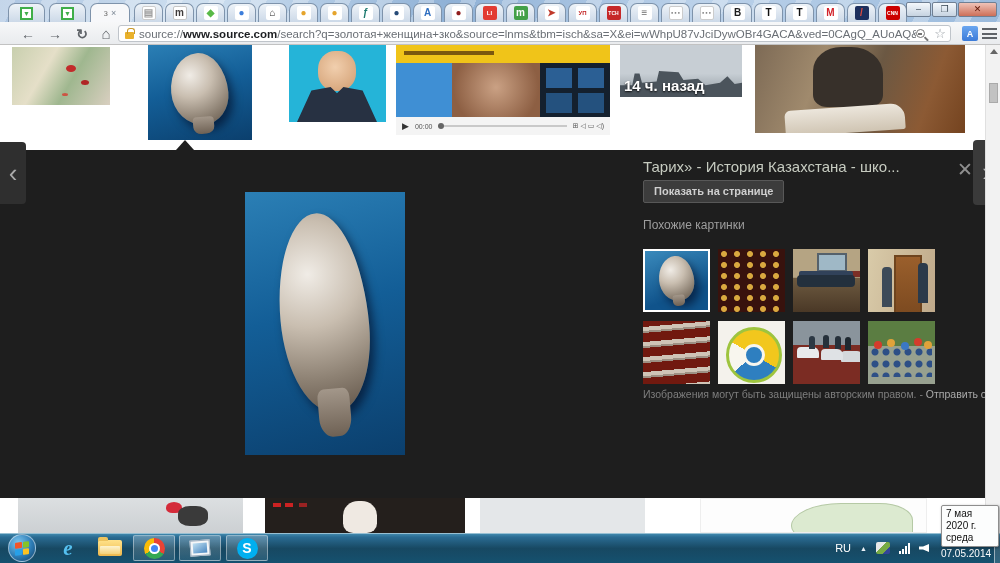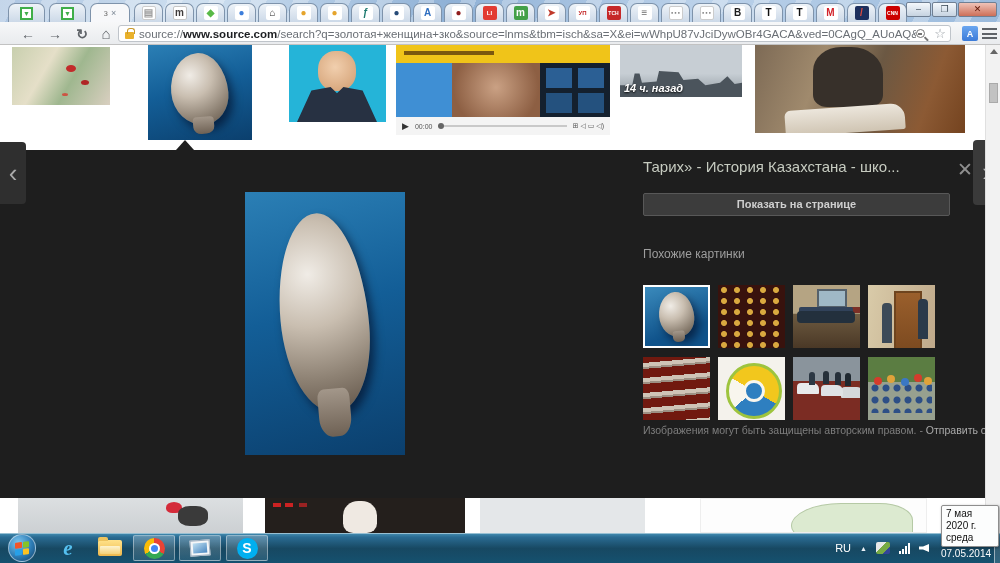--- a/index.html
+++ b/index.html
@@ -80,48 +80,48 @@
   #t-video .vxray::before { content:""; position:absolute; left:6px; top:5px; width:26px; height:20px;
     background:#2b5f94; box-shadow:32px 0 0 #2b5f94, 0 25px 0 #24517e, 32px 25px 0 #24517e; }
   #t-video .vctrl { position:absolute; left:0; bottom:0; width:100%; height:18px; background:#f4f4f4;
     display:flex; align-items:center; gap:6px; padding:0 6px; font-size:7px; color:#555; }
   #t-video .vplay { color:#333; font-size:9px; }
   #t-video .vtrack { flex:1; height:2px; background:#c9c9c9; position:relative; }
   #t-video .vtrack::before { content:""; position:absolute; left:0; top:-2px; width:6px; height:6px; border-radius:50%; background:#666; }
   #t-city { left:620px; top:45px; width:122px; height:52px; background:linear-gradient(#c7ced4 55%,#8e989f 100%); }
   #t-city::before { content:""; position:absolute; left:0; bottom:0; width:100%; height:26px;
     background:#4b545c; clip-path:polygon(0 100%,0 55%,10% 55%,12% 10%,16% 10%,18% 45%,30% 40%,32% 0,48% 5%,52% 35%,64% 30%,70% 55%,82% 45%,88% 20%,94% 50%,100% 45%,100% 100%); }
-  #t-city .citylabel { position:absolute; left:4px; bottom:3px; color:#fff; font-size:11px; font-weight:bold;
-    text-shadow:0 1px 2px rgba(0,0,0,.9);font-style:italic; }
+  #t-city .citylabel { position:absolute; left:4px; bottom:3px; color:#fff; font-size:15px; font-weight:bold;
+    text-shadow:0 1px 2px rgba(0,0,0,.9); }
   #t-office { left:755px; top:45px; width:210px; height:88px;
     background:linear-gradient(110deg,#7d6a55 0%,#a08a6d 30%,#6b5843 55%,#8c5a34 80%,#74431f 100%); }
   #t-office::before { content:""; position:absolute; left:58px; top:2px; width:70px; height:60px;
     background:#37302a; border-radius:40% 45% 20% 20%; }
   #t-office::after { content:""; position:absolute; left:30px; bottom:0; width:120px; height:26px;
     background:linear-gradient(#ece6dc,#cfc4b2); border-radius:6px 14px 2px 2px; transform:rotate(-4deg); }
 
   
   #lightbox { position:absolute; left:0; top:150px; width:985px; height:348px; background:#1e1e1e; }
   #lb-pointer { position:absolute; left:176px; top:140px; width:0; height:0;
     border-left:9px solid transparent; border-right:9px solid transparent; border-bottom:10px solid #1e1e1e; }
   #lb-prev { position:absolute; left:0; top:142px; width:26px; height:62px; background:#2f2f2f;
     border-radius:0 4px 4px 0; color:#a9a9a9; font-size:26px; display:flex; align-items:center; justify-content:center; }
   #lb-next { position:absolute; right:0; top:140px; width:27px; height:65px; background:#3a3a3a;
     border-radius:4px 0 0 4px; color:#bdbdbd; font-size:26px; display:flex; align-items:center; justify-content:center; }
   #lb-close { position:absolute; right:12px; top:10px; color:#8f8f8f; font-size:19px; line-height:1; }
   #lb-image { position:absolute; left:245px; top:42px; width:160px; height:263px;
     background:linear-gradient(165deg,#2b7fb5 0%,#135e97 45%,#0b3f6d 100%); }
   #lb-right { position:absolute; left:643px; top:8px; width:307px; }
-  #lb-title { font-size:15px; color:#c6cbc0; white-space:nowrap; overflow:hidden; margin-bottom:18px; }
+  #lb-title { font-size:15px; color:#c6cbc0; white-space:nowrap; overflow:hidden; margin-bottom:5px; }
   #lb-meta { font-size:11px; color:#979797; margin-bottom:9px; }
   #lb-desc { font-size:12px; line-height:15.5px; color:#b3b3b3; margin-bottom:9px; }
-  .lb-btnrow { display:flex; gap:27px; margin-bottom:31px;flex-direction:column; }
+  .lb-btnrow { display:flex; gap:27px; margin-bottom:15px; }
   .lb-btn { background:#3c3c3c; border:1px solid #585858; border-radius:2px; color:#cfcfcf;
     font-size:11px; font-weight:bold; padding:5px 10px; line-height:1; }
-  #lb-related-title { font-size:12px; color:#9e9e9e; margin-bottom:24px; }
+  #lb-related-title { font-size:12px; color:#9e9e9e; margin-bottom:17px; }
   #related-grid { display:grid; grid-template-columns:repeat(4,67px); gap:9px 8px; margin-bottom:4px; }
   .rtile { width:67px; height:63px; position:relative; overflow:hidden; }
   .rtile.selected { border:2px solid #fff; }
   .r-head { background:linear-gradient(160deg,#3a8abc,#10538b 70%); }
   .r-gold { background:#38120d; background-image:radial-gradient(circle at 6px 5px, #d9a93f 2.5px, rgba(0,0,0,0) 3.5px); background-size:13px 11px; }
   .r-meeting { background:linear-gradient(#b5a483 45%,#6e5b41 46%,#4a3826 100%); }
   .r-meeting::before { content:""; position:absolute; left:24px; top:4px; width:26px; height:15px; background:#9fb8c6; border:2px solid #55616b; }
   .r-meeting::after { content:""; position:absolute; left:4px; top:26px; width:58px; height:12px; background:#23303d;
     border-radius:4px; box-shadow:0 -6px 0 -2px #31425a, 14px -7px 0 -3px #7c2f26, 30px -7px 0 -3px #2c4a2e; }
   .r-door { background:linear-gradient(100deg,#d9cba9 0%,#cbb astronomy 40%,#bfa98a 100%); background:linear-gradient(100deg,#d9cba9,#bfa98a); }

